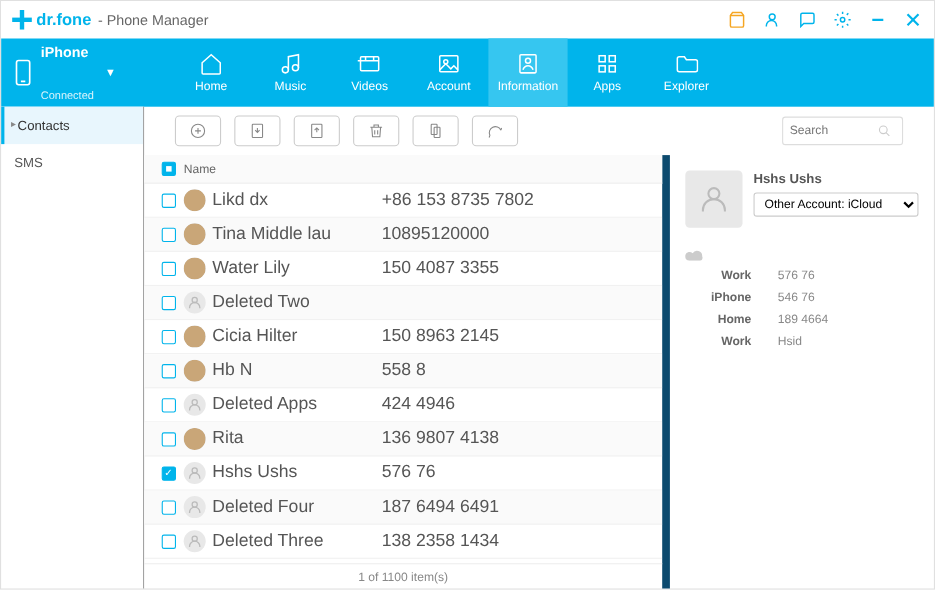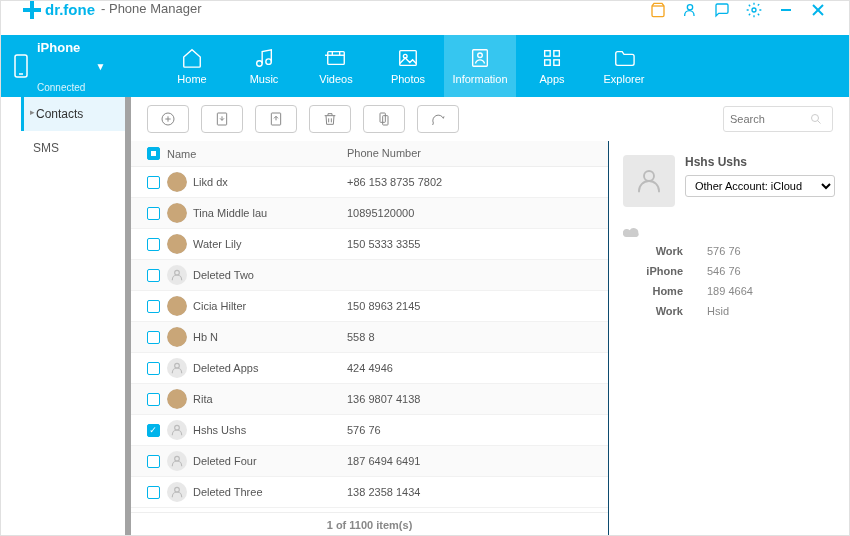--- a/index.html
+++ b/index.html
@@ -1,67 +1,67 @@
 <!DOCTYPE html>
 <html><head>
 <meta charset="utf-8">
 <style>
 * { margin: 0; padding: 0; box-sizing: border-box; font-family: Arial, sans-serif; }
 body { width: 850px; height: 536px; background: #fff; overflow: hidden; border: 1px solid #e0e0e0; }
 
-.titlebar { height: 34px; display: flex; align-items: flex-start; padding: 0 22px; background: #fff; }
+.titlebar { height: 34px; display: flex; align-items: center; padding: 0 10px; background: #fff; }
 .logo-plus { width: 18px; height: 18px; display: inline-flex; align-items: center; justify-content: center; margin-right: 4px; }
 .logo-text { color: #00b4eb; font-weight: bold; font-size: 15px; }
 .app-sub { color: #666; font-size: 13px; margin-left: 6px; }
 .titlebar-spacer { flex: 1; }
 .titlebar-icons { display: flex; gap: 14px; align-items: center; }
 .titlebar-icons .ti { width: 18px; height: 18px; display: flex; align-items: center; justify-content: center; color: #00b4eb; cursor: pointer; }
 .ti.orange { color: #f5a623; }
 
 .navbar { height: 62px; background: #00b4eb; display: flex; align-items: stretch; }
 .device-sel { width: 155px; display: flex; align-items: center; padding: 0 12px; color: #fff; cursor: pointer; }
 .device-name { font-size: 13px; font-weight: bold; }
 .device-status { font-size: 10px; opacity: 0.85; margin-top: 27px; }
 .chev { margin-left: 10px; color: #fff; font-size: 10px; }
 .nav-items { display: flex; flex: 1; }
 .nav-item { width: 72px; display: flex; flex-direction: column; align-items: center; justify-content: center; color: #fff; font-size: 11px; cursor: pointer; gap: 4px; }
 .nav-item.active { background: #36c6f0; }
 .nav-icon { width: 22px; height: 22px; display: flex; align-items: center; justify-content: center; }
 
 .body-area { display: flex; height: calc(536px - 34px - 62px); }
-.sidebar { width: 130px; border-right: 6px solid #a3a3a3; padding-left: 20px; }
+.sidebar { width: 130px; border-right: 1px solid #a3a3a3; }
 .sidebar-item { padding: 10px 12px; font-size: 12px; color: #555; cursor: pointer; }
 .sidebar-item.active { background: #e8f6fd; color: #333; border-left: 3px solid #00b4eb; position: relative; }
 .sidebar-item.active:before { content: '▸'; position: absolute; left: 6px; color: #888; font-size: 9px; }
 
 .main { flex: 1; display: flex; flex-direction: column; }
-.toolbar { height: 44px; display: flex; align-items: center; padding: 6px 16px; gap: 12px; }
+.toolbar { height: 44px; display: flex; align-items: center; padding: 6px 28px; gap: 12px; }
 .tool-btn { width: 42px; height: 28px; border: 1px solid #ccc; border-radius: 4px; display: flex; align-items: center; justify-content: center; cursor: pointer; color: #888; }
 .toolbar-spacer { flex: 1; }
 .search-box { width: 110px; height: 26px; border: 1px solid #ddd; border-radius: 3px; display: flex; align-items: center; padding: 0 6px; }
 .search-box input { border: none; outline: none; width: 80px; font-size: 11px; color: #999; }
 .search-icon { color: #ccc; }
 
 .content { flex: 1; display: flex; overflow: hidden; }
-.table-wrap { flex: 1; display: flex; flex-direction: column; border-right: 1px solid #0c4a6e; }
+.table-wrap { flex: 1; display: flex; flex-direction: column; border-right: 7px solid #0c4a6e; }
 .thead { display: flex; background: #fafafa; padding: 6px 8px; font-size: 11px; color: #666; border-bottom: 1px solid #eee; }
 .col-chk { width: 28px; display: flex; align-items: center; justify-content: center; }
 .col-name { width: 180px; display: flex; align-items: center; gap: 6px; }
 .col-phone { flex: 1; }
 .chk { width: 13px; height: 13px; border: 1.5px solid #00b4eb; border-radius: 2px; display: inline-flex; align-items: center; justify-content: center; background: #fff; }
 .chk.master { background: #00b4eb; position: relative; }
 .chk.master:after { content: ''; width: 5px; height: 5px; background: #fff; }
 .chk.checked { background: #00b4eb; color: #fff; font-size: 10px; }
 .chk.checked:after { content: '✓'; color: #fff; font-size: 9px; }
 .tbody { flex: 1; overflow-y: auto; }
-.trow { display: flex; padding: 5px 8px; font-size: 11px; color: #555; border-bottom: 1px solid #f1f1f1; align-items: center; min-height: 30px; }
+.trow { display: flex; padding: 5px 8px; font-size: 16px; color: #555; border-bottom: 1px solid #f1f1f1; align-items: center; min-height: 30px; }
 .trow:nth-child(even) { background: #fafafa; }
 .avatar { width: 20px; height: 20px; border-radius: 50%; background: #ddd; display: inline-flex; align-items: center; justify-content: center; overflow: hidden; flex-shrink: 0; }
 .avatar.placeholder { background: #e8e8e8; color: #bbb; }
-.footer { text-align: center; padding: 6px; font-size: 11px; color: #888; border-top: 1px solid #eee; font-weight: bold; }
+.footer { text-align: center; padding: 6px; font-size: 11px; color: #888; border-top: 1px solid #eee; }
 
 .detail { width: 240px; padding: 14px; font-size: 11px; color: #555; }
 .detail-head { display: flex; gap: 10px; margin-bottom: 18px; }
 .detail-avatar { width: 52px; height: 52px; background: #e8e8e8; border-radius: 4px; display: flex; align-items: center; justify-content: center; color: #bbb; }
 .detail-title { font-weight: bold; font-size: 12px; margin-bottom: 6px; }
 .acct-select { width: 150px; padding: 3px 5px; font-size: 11px; border: 1px solid #ccc; border-radius: 3px; background: #fff; }
 .cloud-icon { color: #bbb; margin-bottom: 8px; }
 .detail-rows { display: flex; flex-direction: column; gap: 8px; margin-top: 4px; }
 .drow { display: flex; gap: 24px; }
 .dlabel { width: 60px; text-align: right; font-weight: bold; color: #666; }
@@ -162,21 +162,21 @@
         <span>Videos</span>
       </div>
       <div class="nav-item">
         <span class="nav-icon">
           <svg width="22" height="22" viewBox="0 0 24 24" fill="none" stroke="#fff" stroke-width="1.5">
             <rect x="3" y="4" width="18" height="16" rx="1"></rect>
             <circle cx="9" cy="10" r="2"></circle>
             <path d="M3 18l6-6 5 5 3-3 4 4"></path>
           </svg>
         </span>
-        <span>Photos</span>
+        <span>Account</span>
       </div>
       <div class="nav-item active">
         <span class="nav-icon">
           <svg width="22" height="22" viewBox="0 0 24 24" fill="none" stroke="#fff" stroke-width="1.5">
             <rect x="4" y="3" width="16" height="18" rx="1"></rect>
             <circle cx="12" cy="9" r="2.5"></circle>
             <path d="M7 18c1-3 3-4 5-4s4 1 5 4"></path>
           </svg>
         </span>
         <span>Information</span>
@@ -256,21 +256,20 @@
           </span>
       </div>
     </div>
     <div class="content">
       <div class="table-wrap">
         <div class="thead">
           <div class="col-chk">
               <span class="chk master"></span>
             </div>
           <div class="col-name">Name</div>
-          <div class="col-phone">Phone Number</div>
         </div>
         <div class="tbody" id="tbody">
             <div class="trow">
               <div class="col-chk">
                 <span class="chk"></span>
               </div>
               <div class="col-name">
                 <span class="avatar ">
                   <svg width="20" height="20">
                     <circle cx="10" cy="10" r="10" fill="#c9a678"></circle>
@@ -299,21 +298,21 @@
                 <span class="chk"></span>
               </div>
               <div class="col-name">
                 <span class="avatar ">
                   <svg width="20" height="20">
                     <circle cx="10" cy="10" r="10" fill="#c9a678"></circle>
                   </svg>
                 </span>
                 <span>Water Lily</span>
               </div>
-              <div class="col-phone">150 5333 3355</div>
+              <div class="col-phone">150 4087 3355</div>
             </div>
             <div class="trow">
               <div class="col-chk">
                 <span class="chk"></span>
               </div>
               <div class="col-name">
                 <span class="avatar placeholder">
                   <svg width="14" height="14" viewBox="0 0 24 24" fill="none" stroke="#bbb" stroke-width="2">
                     <circle cx="12" cy="8" r="4"></circle>
                     <path d="M4 21v-1a8 8 0 0116 0v1"></path>

